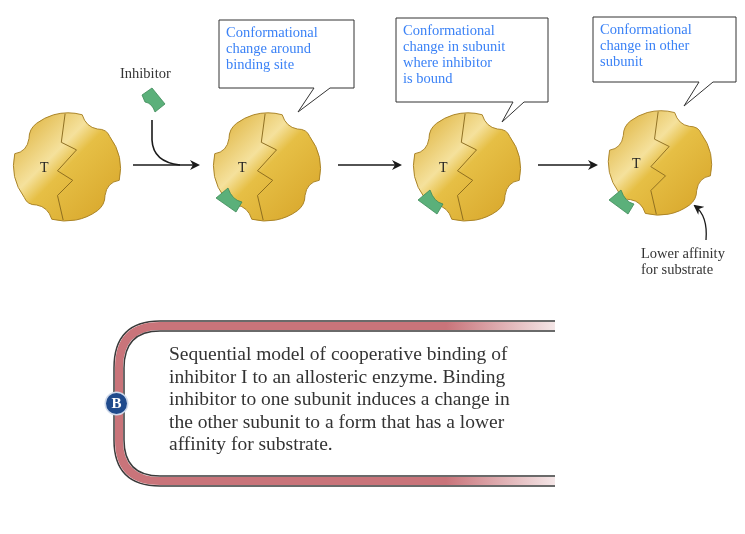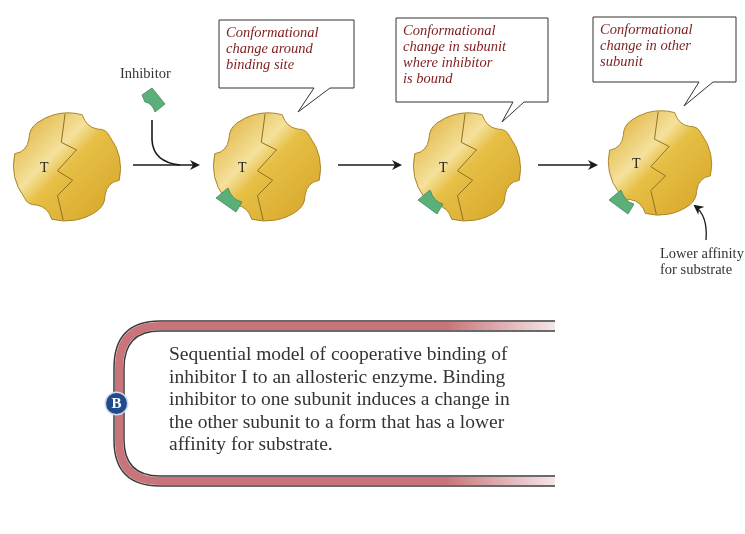--- a/index.html
+++ b/index.html
@@ -1,19 +1,19 @@
 <!DOCTYPE html>
 <html><head>
 <meta charset="utf-8">
 <style>
   html, body { margin: 0; padding: 0; background: #ffffff; }
   body { width: 745px; height: 534px; position: relative; overflow: hidden;
          font-family: "Liberation Serif", "DejaVu Serif", serif; color: #2b2b2b; }
   .abs { position: absolute; }
-  .callout-text { font-size: 14.5px; line-height: 16px; color: #7f1d1d; white-space: pre-line; font-style: italic; }
+  .callout-text { font-size: 14.5px; line-height: 16px; color: #3b82f6; white-space: pre-line; }
   .label { font-size: 14.5px; line-height: 16px; color: #333; white-space: pre-line; }
   .caption { font-size: 19.5px; line-height: 22.5px; color: #333; white-space: pre-line; margin-left: 28px; }
   svg text { font-family: "Liberation Serif", "DejaVu Serif", serif; }
   .badge { width: 21px; height: 21px; border-radius: 50%; background: #1f4a8c;
            color: #fff; font-weight: bold; font-size: 15px; line-height: 21px; text-align: center;
            box-shadow: 0 0 0 1.5px #cfd9ea; }
 </style>
 </head>
 <body>
 
@@ -88,21 +88,21 @@
 change around
 binding site</div>
 <div class="abs callout-text" style="left:403px;top:22px">Conformational
 change in subunit
 where inhibitor
 is bound</div>
 <div class="abs callout-text" style="left:600px;top:21px">Conformational
 change in other
 subunit</div>
 
-<div class="abs label" style="left:660px;top:245px">Lower affinity
+<div class="abs label" style="left:641px;top:245px">Lower affinity
 for substrate</div>
 
 <svg class="abs" style="left:100px;top:318px" width="460" height="172" viewBox="0 0 460 172">
   <defs>
     <linearGradient id="frameFade" x1="0" y1="0" x2="1" y2="0">
       <stop offset="0" stop-color="#c9747a"></stop>
       <stop offset="0.75" stop-color="#c9747a"></stop>
       <stop offset="1" stop-color="#f4e6e7"></stop>
     </linearGradient>
   </defs>

